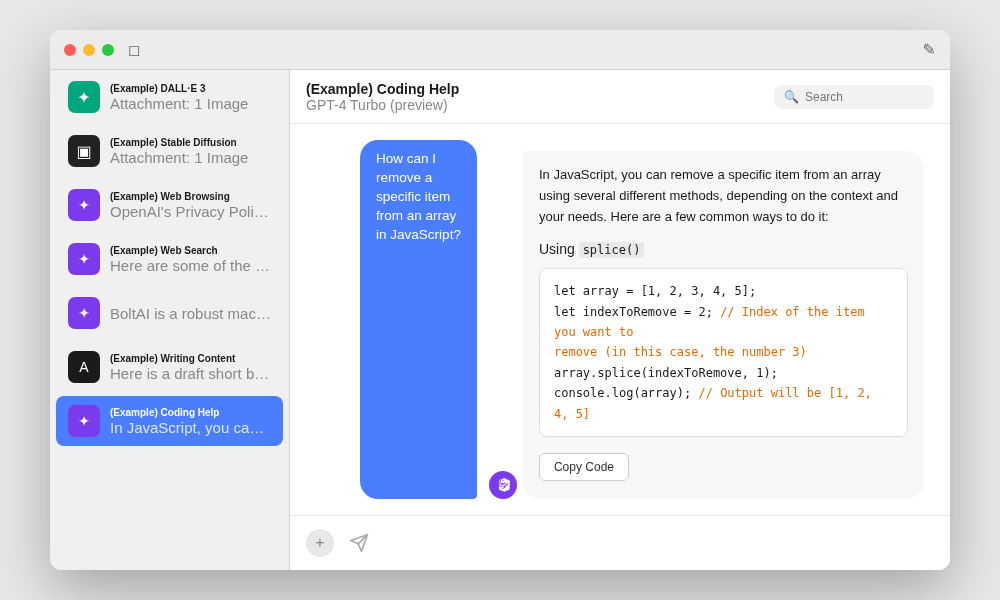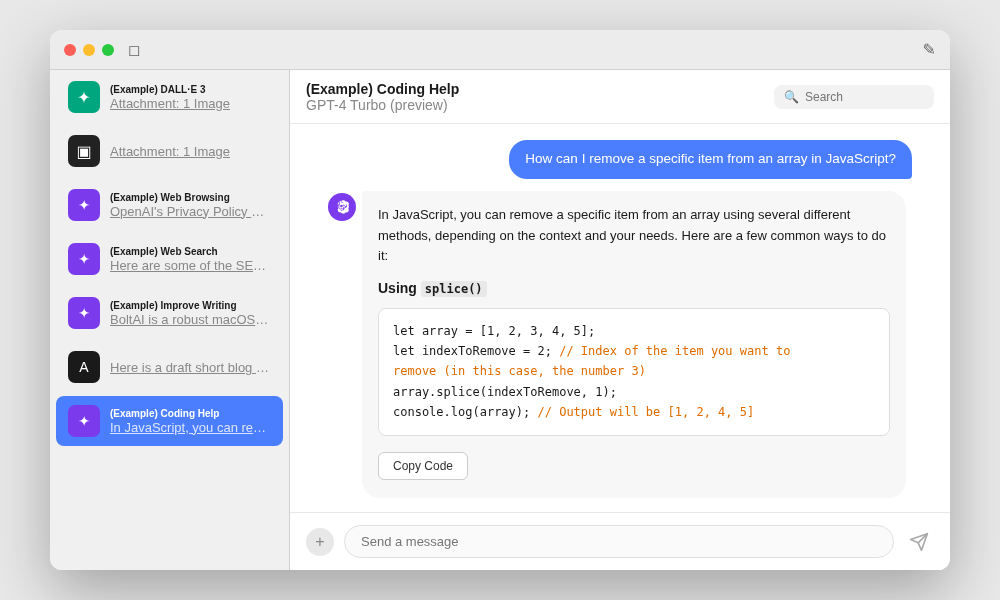--- a/index.html
+++ b/index.html
@@ -133,27 +133,26 @@
     .item-title {
       font-size: 10px;
       font-weight: 600;
       color: #1a1a1a;
       white-space: nowrap;
       overflow: hidden;
       text-overflow: ellipsis;
     }
 
     .item-subtitle {
-      font-size: 13px;
+      font-size: 15px;
       color: #888;
       white-space: nowrap;
       overflow: hidden;
       text-overflow: ellipsis;
       margin-top: 1px;
-      text-decoration: underline;
     }
 
     
     .chat-area {
       flex: 1;
       display: flex;
       flex-direction: column;
       background: #fff;
       overflow: hidden;
     }
@@ -205,23 +204,23 @@
 
     .search-icon-char {
       color: #999;
       font-size: 12px;
     }
 
     
     .messages {
       flex: 1;
       overflow-y: auto;
-      padding: 16px 38px;
-      display: flex;
-      flex-direction: column;
+      padding: 16px 20px;
+      display: flex;
+      flex-direction: row;
       gap: 12px;
     }
 
     .message-user {
       display: flex;
       justify-content: flex-end;
     }
 
     .bubble-user {
       background: #4a7eff;
@@ -229,21 +228,21 @@
       border-radius: 18px 18px 4px 18px;
       padding: 10px 16px;
       max-width: 70%;
       font-size: 13.5px;
       line-height: 1.4;
     }
 
     .message-assistant {
       display: flex;
       gap: 6px;
-      align-items: flex-start;
+      align-items: flex-end;
     }
 
     .assistant-avatar {
       width: 28px;
       height: 28px;
       border-radius: 50%;
       background: #7c3aed;
       display: flex;
       align-items: center;
       justify-content: center;
@@ -269,21 +268,21 @@
     .bubble-assistant p {
       margin-bottom: 8px;
     }
 
     .bubble-assistant p:last-child {
       margin-bottom: 0;
     }
 
     .bubble-assistant h3 {
       font-size: 14px;
-      font-weight: 700;
+      font-weight: 400;
       margin: 10px 0 2px;
     }
 
     .bubble-assistant h3:first-child {
       margin-top: 4px;
     }
 
     .inline-code {
       font-family: "SF Mono", "Menlo", monospace;
       font-size: 12px;
@@ -414,20 +413,21 @@
         <div class="item-avatar avatar-dalle">✦</div>
         <div class="item-text">
           <div class="item-title">(Example) DALL·E 3</div>
           <div class="item-subtitle">Attachment: 1 Image</div>
         </div>
       </div>
 
       <div class="sidebar-item">
         <div class="item-avatar avatar-stable">▣</div>
         <div class="item-text">
+          <div class="item-title">(Example) Stable Diffusion</div>
           <div class="item-subtitle">Attachment: 1 Image</div>
         </div>
       </div>
 
       <div class="sidebar-item">
         <div class="item-avatar avatar-web">✦</div>
         <div class="item-text">
           <div class="item-title">(Example) Web Browsing</div>
           <div class="item-subtitle">OpenAI's Privacy Policy outlines the way...</div>
         </div>
@@ -437,28 +437,28 @@
         <div class="item-avatar avatar-websearch">✦</div>
         <div class="item-text">
           <div class="item-title">(Example) Web Search</div>
           <div class="item-subtitle">Here are some of the SEO trends for 202...</div>
         </div>
       </div>
 
       <div class="sidebar-item">
         <div class="item-avatar avatar-improve">✦</div>
         <div class="item-text">
-          <div class="item-title">(Example) Improve Writing</div>
           <div class="item-subtitle">BoltAI is a robust macOS ChatGPT applic...</div>
         </div>
       </div>
 
       <div class="sidebar-item">
         <div class="item-avatar avatar-writing">A</div>
         <div class="item-text">
+          <div class="item-title">(Example) Writing Content</div>
           <div class="item-subtitle">Here is a draft short blog post on integra...</div>
         </div>
       </div>
 
       <div class="sidebar-item active">
         <div class="item-avatar avatar-coding">✦</div>
         <div class="item-text">
           <div class="item-title">(Example) Coding Help</div>
           <div class="item-subtitle">In JavaScript, you can remove a specific i...</div>
         </div>
@@ -509,21 +509,20 @@
 
             
             
           </div>
         </div>
 
       </div>
 
       <div class="chat-input-area">
         <button class="input-icon-btn">+</button>
-        <input class="chat-input" type="text" placeholder="Send a message" style="">
         <button class="send-btn">
           <svg width="20" height="20" viewBox="0 0 24 24" fill="none" stroke="#aaa" stroke-width="2" stroke-linecap="round" stroke-linejoin="round">
             <line x1="22" y1="2" x2="11" y2="13"></line>
             <polygon points="22 2 15 22 11 13 2 9 22 2"></polygon>
           </svg>
         </button>
       </div>
     </div>
   </div>
 </div>

